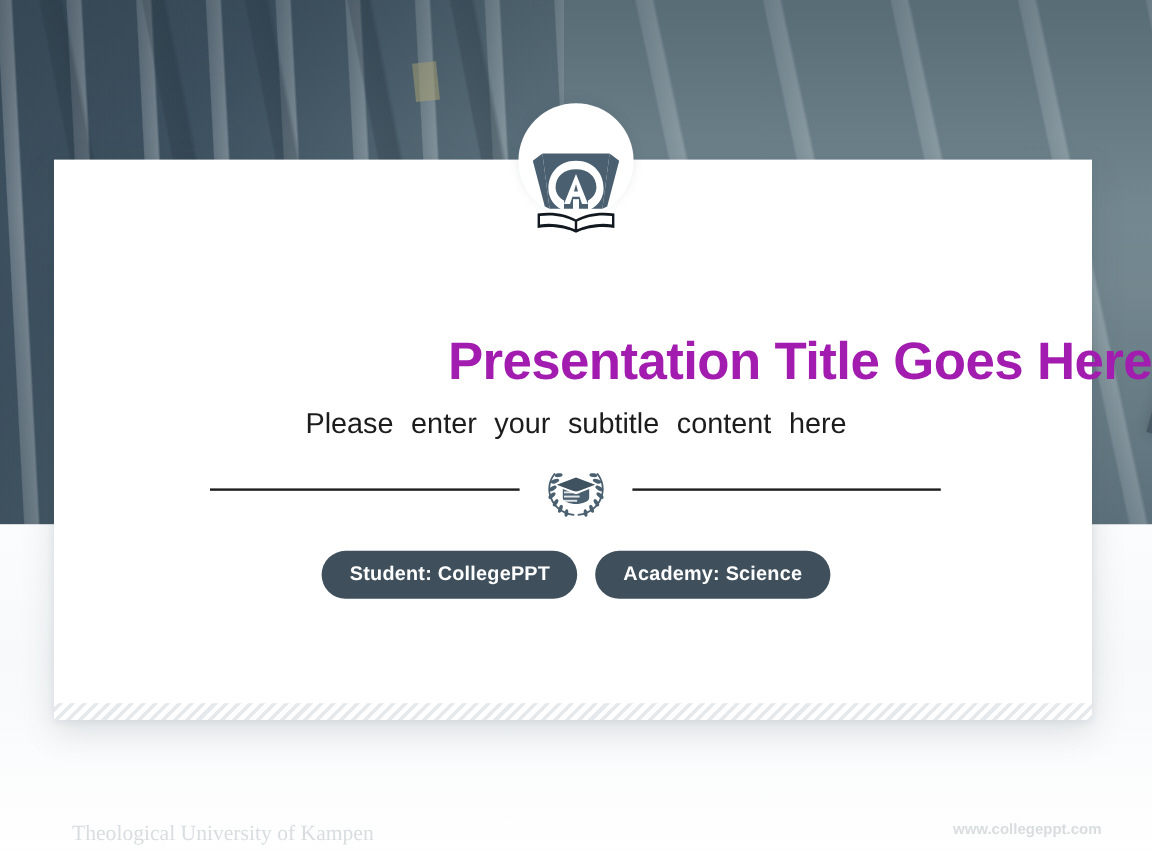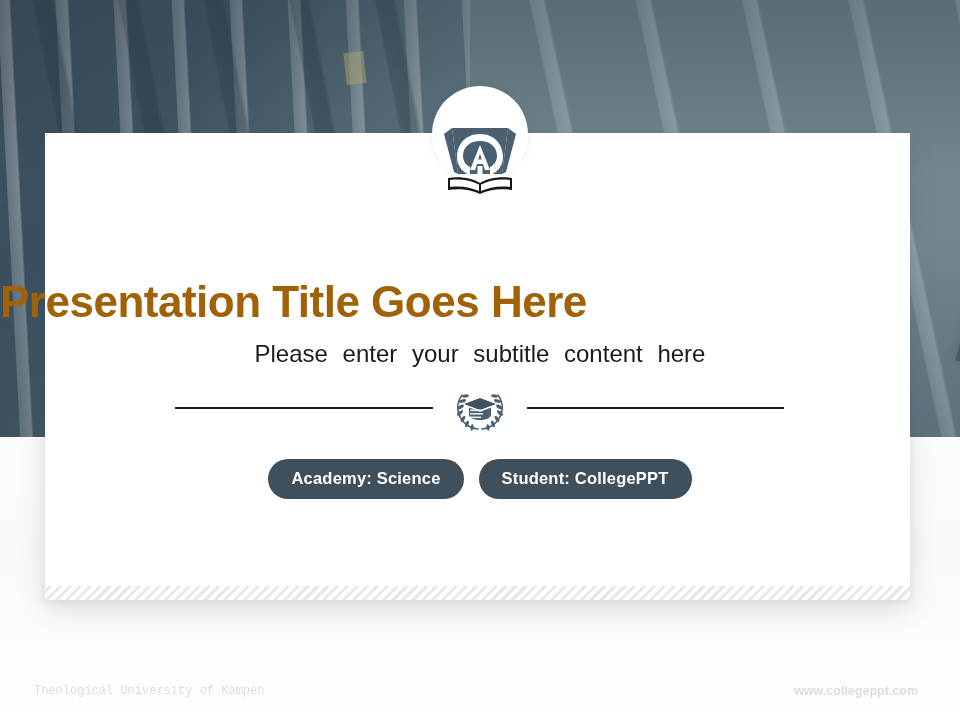--- a/index.html
+++ b/index.html
@@ -134,25 +134,25 @@
     position:absolute;
     left:432px; top:112px;
     width:96px; height:90px;
     z-index:5;
   }
 
   
   .title {
     position:absolute;
     left:0; top:277px; width:960px;
-    text-align:left;
+    text-align:right;
     font-size:44px;
     font-weight:bold;
     letter-spacing:-0.5px;
-    color:#a16207;
+    color:#a21caf;
     font-family:"Liberation Sans", sans-serif;
     white-space:nowrap;
   }
   .subtitle {
     position:absolute;
     left:0; top:340px; width:960px;
     text-align:center;
     font-size:24px;
     font-weight:400;
     word-spacing:8px;
@@ -188,23 +188,23 @@
     font-weight:bold;
     border-radius:22px;
     padding:10px 23px 11px;
     letter-spacing:.2px;
     white-space:nowrap;
     font-family:"Liberation Sans", sans-serif;
   }
 
   
   .footer-left {
-    position:absolute; left:34px; top:684px;
-    font-size:12px; color:#d9dde0;
-    font-family:Liberation Mono, monospace;
+    position:absolute; left:60px; top:684px;
+    font-size:18px; color:#d9dde0;
+    font-family:Liberation Serif, serif;
   }
   .footer-right {
     position:absolute; right:42px; top:684px;
     font-size:12.5px; color:#d9dde0;
     font-family:"Liberation Sans", sans-serif;
     font-weight:bold;
   }
 </style>
 </head>
 <body>
@@ -291,20 +291,20 @@
       <path d="M28 10 L44 16 L28 22 L12 16 Z" fill="#3f525f"></path>
       <path d="M17 19.5 L17 27 C17 30 23 32 28 32 C33 32 39 30 39 27 L39 19.5
                L28 23.8 Z" fill="#4a6070"></path>
       <rect x="18" y="21.5" width="13" height="1.6" fill="#ffffff" opacity=".85"></rect>
       <rect x="18" y="25" width="13" height="1.6" fill="#ffffff" opacity=".85"></rect>
       <rect x="18" y="28.5" width="11" height="1.6" fill="#ffffff" opacity=".85"></rect>
     </svg>
   </div>
 
   <div class="badges">
+    <div class="badge">Student: CollegePPT</div>
     <div class="badge">Academy: Science</div>
-    <div class="badge">Student: CollegePPT</div>
   </div>
 
   <div class="footer-left">Theological University of Kampen</div>
   <div class="footer-right">www.collegeppt.com</div>
 
 </div>
 
 </body></html>

